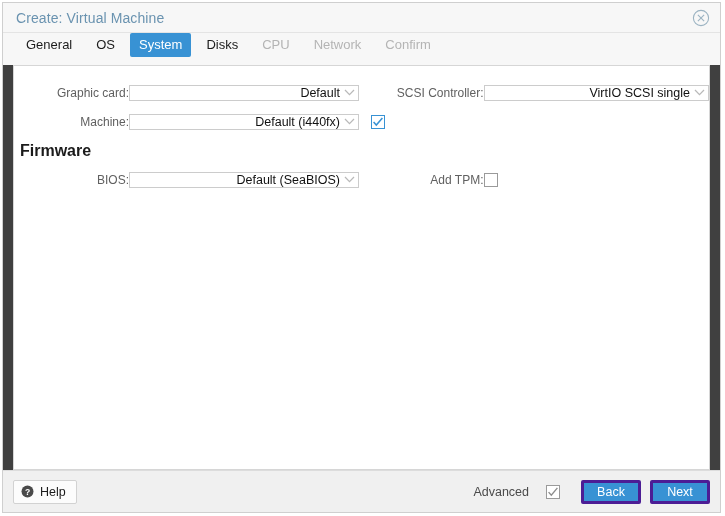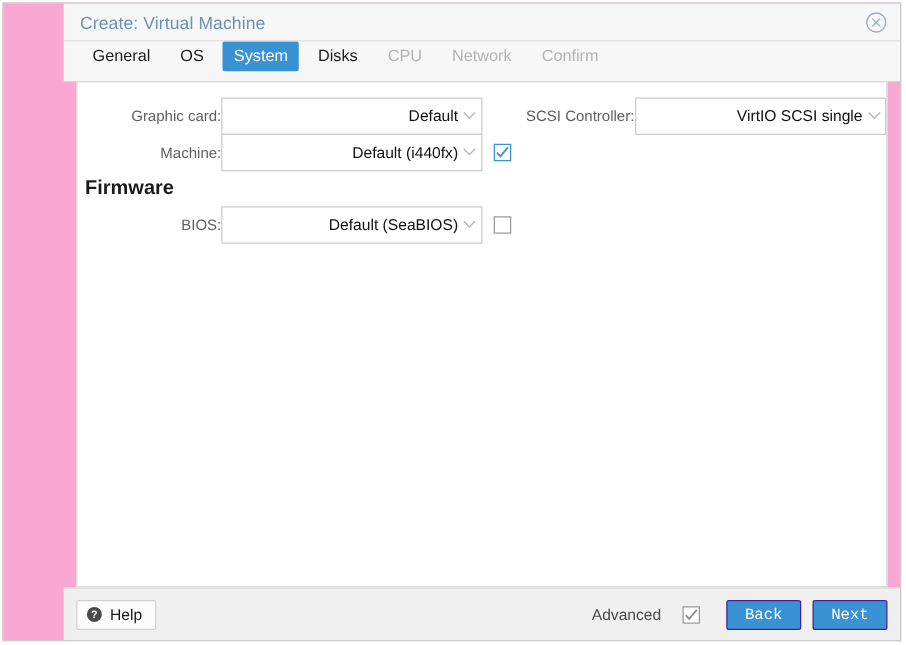--- a/index.html
+++ b/index.html
@@ -17,26 +17,25 @@
     overflow: hidden;
   }
 
   
   .window {
     position: absolute;
     left: 2px;
     top: 2px;
     width: 719px;
     height: 511px;
-    background: #f9a8d4;
+    background: #404040;
     border: 1px solid #cfcfcf;
     box-sizing: border-box;
     display: flex;
     flex-direction: column;
-    padding-left: 48px;
   }
 
   
   .titlebar {
     height: 30px;
     min-height: 30px;
     background: #f7f7f7;
     border-bottom: 1px solid #e4e4e4;
     display: flex;
     align-items: center;
@@ -134,21 +133,21 @@
   .section-head {
     font-size: 16px;
     color: #1b1b1b;
     font-weight: bold;
     white-space: nowrap;
   }
 
   
   .combo {
     width: 230px;
-    height: 30px;
+    height: 16px;
     background: #ffffff;
     border: 1px solid #cccccc;
     box-sizing: border-box;
     display: flex;
     align-items: center;
     position: relative;
     cursor: pointer;
   }
   .combo .val {
     font-size: 12.5px;
@@ -232,32 +231,31 @@
     border: 1px solid #9a9a9a;
     background: #ffffff;
     cursor: pointer;
     line-height: 0;
   }
 
   .btn {
     height: 24px;
     min-width: 60px;
     background: #3892d4;
-    border: 1px solid #4c1d95;
+    border: 3px solid #4c1d95;
     border-radius: 2px;
     color: #ffffff;
     font-size: 12.5px;
     display: flex;
     align-items: center;
     justify-content: center;
     cursor: pointer;
     box-sizing: border-box;
     margin-left: 9px;
     padding: 0 8px;
-    font-family: Liberation Mono, monospace;
   }
 </style>
 </head>
 <body>
 
 <div class="window">
 
   <div class="titlebar">
     <div class="title-text">Create: Virtual Machine</div>
     <div class="close-btn">
@@ -344,20 +342,21 @@
           <div class="cbox on">
             <svg width="12" height="12" viewBox="0 0 12 12">
               <polyline points="1.6,6.1 4.3,9.1 10.4,1.9" fill="none" stroke="#3892d4" stroke-width="1.5"></polyline>
             </svg>
           </div>
         </div>
 
         <div class="row spacer"></div>
 
         <div class="row">
+          <div class="lbl">Add TPM:</div>
           <div class="cbox"></div>
         </div>
 
       </div>
 
     </div>
   </div>
 
   <div class="footer">
 

